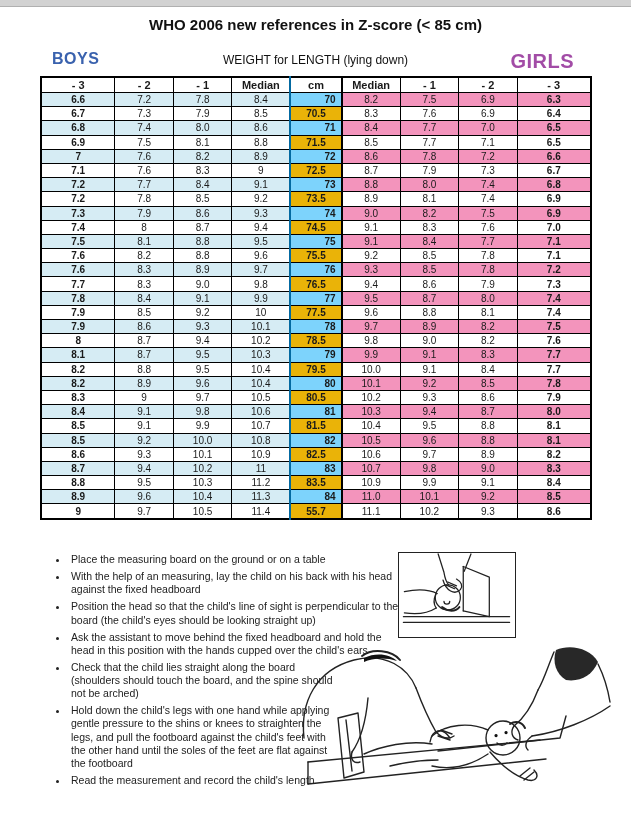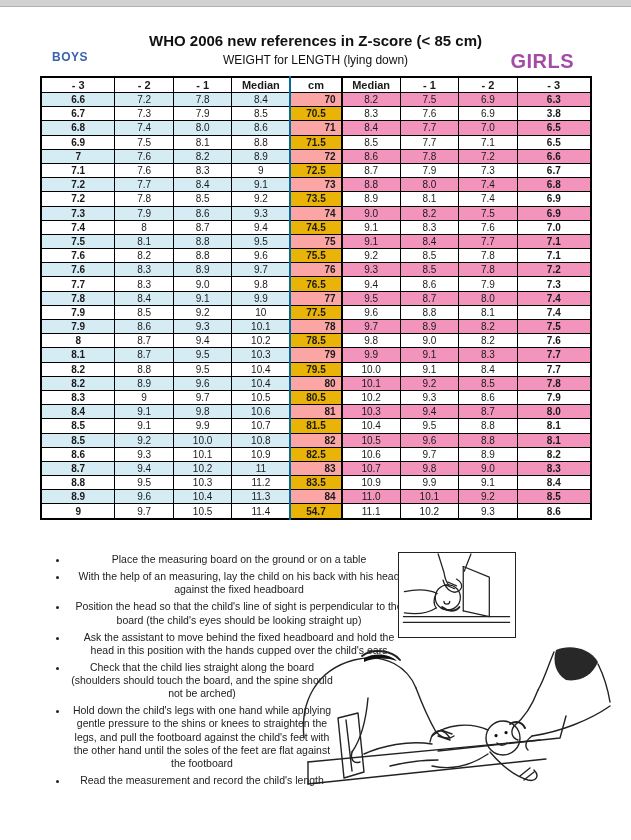--- a/index.html
+++ b/index.html
@@ -6,26 +6,26 @@
   body{
     width:631px;height:840px;background:#ffffff;
     font-family:"Liberation Sans","DejaVu Sans",sans-serif;
     color:#1a1a1a;position:relative;overflow:hidden;
   }
   .topbar{
     position:absolute;left:0;top:0;width:631px;height:6px;
     background:#d2d2d2;border-bottom:1px solid #b0b0b0;
   }
   .page-title{
-    position:absolute;left:0;top:32px;width:631px;
+    position:absolute;left:0;top:16px;width:631px;
     text-align:center;font-size:15px;font-weight:bold;color:#111;
   }
   .labels-row{position:absolute;left:0;top:50px;width:631px;height:20px;}
   .boys-label{
-    position:absolute;left:52px;top:0;font-size:12px;font-weight:bold;
+    position:absolute;left:52px;top:0;font-size:16px;font-weight:bold;
     letter-spacing:.5px;
   }
   .girls-label{
     position:absolute;right:57px;top:0;font-size:20px;font-weight:bold;
     letter-spacing:.5px;
   }
   .subtitle{
     position:absolute;left:0;top:3px;width:631px;text-align:center;
     font-size:12px;font-weight:normal;color:#111;
   }
@@ -38,30 +38,30 @@
     border:1px solid #000;text-align:center;vertical-align:middle;
     padding:0;overflow:hidden;white-space:nowrap;
   }
   table.zscore th{height:14px;font-size:11px;font-weight:bold;background:#fff;}
   table.zscore td{height:13.2px;font-size:10px;font-weight:normal;}
   table.zscore td.c0, table.zscore td.c4, table.zscore td.c8{font-weight:bold;}
   table.zscore th.c4, table.zscore td.c4{
     border-left:2px solid #0369a1;border-right:2px solid #000;
   }
   tr.shaded td.c0,tr.shaded td.c1,tr.shaded td.c2,tr.shaded td.c3{background:#d6ecf4;}
-  tr.shaded td.c4{background:#fca5a5;padding-left:28px;}
+  tr.shaded td.c4{background:#7dd3fc;padding-left:28px;}
   tr.shaded td.c5,tr.shaded td.c6,tr.shaded td.c7,tr.shaded td.c8{background:#f394bc;}
   td.c4{background:#eab308;}
 
   .instructions{
     position:absolute;left:55px;top:553px;width:352px;
     font-size:10.5px;line-height:1.25;color:#222;
   }
   .instructions ul{margin:0;padding-left:14px;list-style:disc;}
-  .instructions li{margin-bottom:4px;padding-left:2px;text-align:center;}
+  .instructions li{margin-bottom:4px;padding-left:2px;}
   .instructions li.narrow{width:262px;}
 
   .photo-frame{
     position:absolute;left:398px;top:552px;width:118px;height:86px;
     border:1.5px solid #222;background:#fff;box-sizing:border-box;
   }
   .big-illustration{
     position:absolute;left:298px;top:642px;width:330px;height:192px;
   }
   svg{display:block;}
@@ -118,21 +118,21 @@
       </tr>
       <tr>
         <td class="c0">6.7</td>
         <td class="c1">7.3</td>
         <td class="c2">7.9</td>
         <td class="c3">8.5</td>
         <td class="c4">70.5</td>
         <td class="c5">8.3</td>
         <td class="c6">7.6</td>
         <td class="c7">6.9</td>
-        <td class="c8">3.8</td>
+        <td class="c8">6.4</td>
       </tr>
       <tr class="shaded">
         <td class="c0">6.8</td>
         <td class="c1">7.4</td>
         <td class="c2">8.0</td>
         <td class="c3">8.6</td>
         <td class="c4">71</td>
         <td class="c5">8.4</td>
         <td class="c6">7.7</td>
         <td class="c7">7.0</td>
@@ -422,21 +422,21 @@
         <td class="c5">11.0</td>
         <td class="c6">10.1</td>
         <td class="c7">9.2</td>
         <td class="c8">8.5</td>
       </tr>
       <tr>
         <td class="c0">9</td>
         <td class="c1">9.7</td>
         <td class="c2">10.5</td>
         <td class="c3">11.4</td>
-        <td class="c4">54.7</td>
+        <td class="c4">55.7</td>
         <td class="c5">11.1</td>
         <td class="c6">10.2</td>
         <td class="c7">9.3</td>
         <td class="c8">8.6</td>
       </tr>
     </tbody>
 </table>
 
 <div class="instructions">
   <ul>

